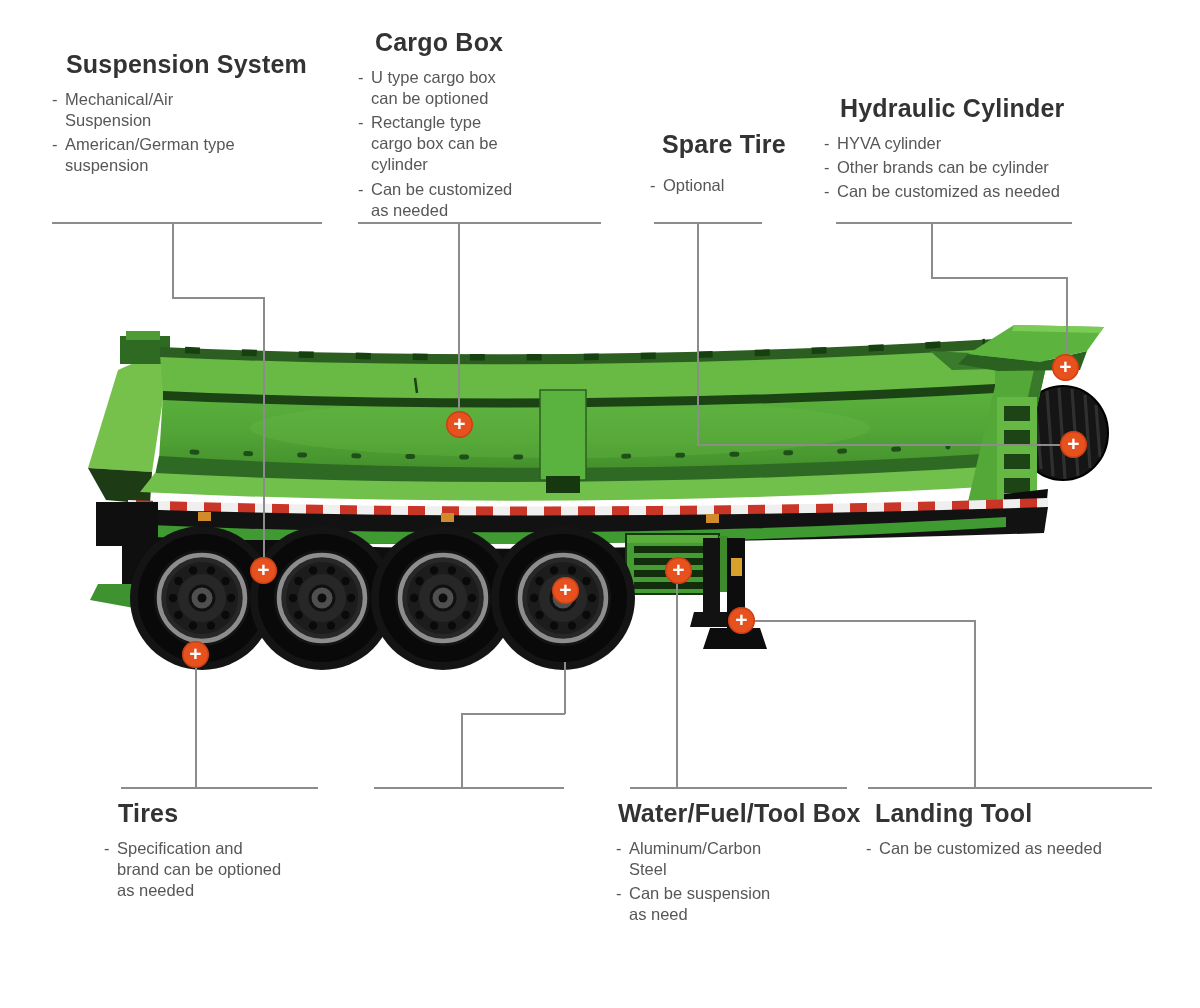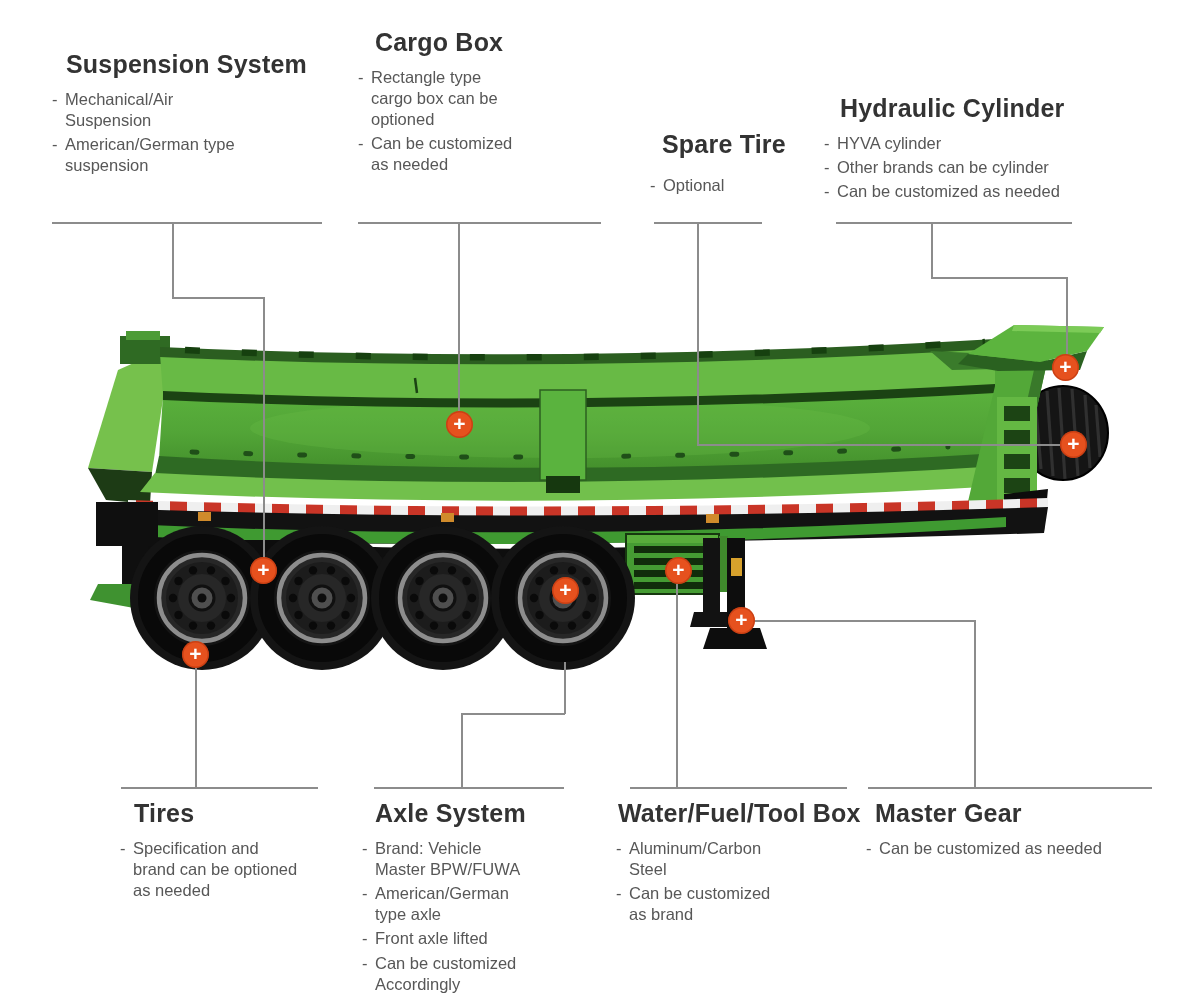--- a/index.html
+++ b/index.html
@@ -221,66 +221,58 @@
     <h3>Suspension System</h3>
     <ul style="width:208px">
       <li>Mechanical/Air Suspension</li>
       <li>American/German type suspension</li>
     </ul>
   </div>
 
   <div class="callout" style="left:358px;top:28px;--ti:17px">
     <h3>Cargo Box</h3>
     <ul style="width:160px">
-      <li>Rectangle type cargo box can be optioned</li>
+      <li>U type cargo box can be optioned</li>
+      <li>Rectangle type cargo box can be cylinder</li>
       <li>Can be customized as needed</li>
     </ul>
   </div>
 
   <div class="callout" style="left:650px;top:130px;--ti:12px">
     <h3 style="margin-bottom:16px">Spare Tire</h3>
     <ul style="width:150px">
       <li>Optional</li>
     </ul>
   </div>
 
   <div class="callout" style="left:824px;top:94px;--ti:16px">
     <h3>Hydraulic Cylinder</h3>
     <ul style="width:270px">
       <li>HYVA cylinder</li>
       <li>Other brands can be cylinder</li>
       <li>Can be customized as needed</li>
     </ul>
   </div>
 
-  <div class="callout" style="left:120px;top:799px;--ti:14px">
+  <div class="callout" style="left:104px;top:799px;--ti:14px">
     <h3>Tires</h3>
     <ul style="width:185px">
       <li>Specification and brand can be optioned as needed</li>
     </ul>
   </div>
 
-  <div class="callout" style="left:362px;top:799px;--ti:13px">
-    <h3>Axle System</h3>
-    <ul style="width:170px">
-      <li>Brand: Vehicle Master BPW/FUWA</li>
-      <li>American/German type axle</li>
-      <li>Front axle lifted</li>
-      <li>Can be customized Accordingly</li>
-    </ul>
-  </div>
 
   <div class="callout" style="left:616px;top:799px;--ti:2px">
     <h3>Water/Fuel/Tool Box</h3>
     <ul style="width:168px">
       <li>Aluminum/Carbon Steel</li>
-      <li>Can be customized as brand</li>
+      <li>Can be suspension as need</li>
     </ul>
   </div>
 
   <div class="callout" style="left:866px;top:799px;--ti:9px">
-    <h3>Master Gear</h3>
+    <h3>Landing Tool</h3>
     <ul style="width:290px">
       <li>Can be customized as needed</li>
     </ul>
   </div>
 
 </div>
 
 </body></html>

